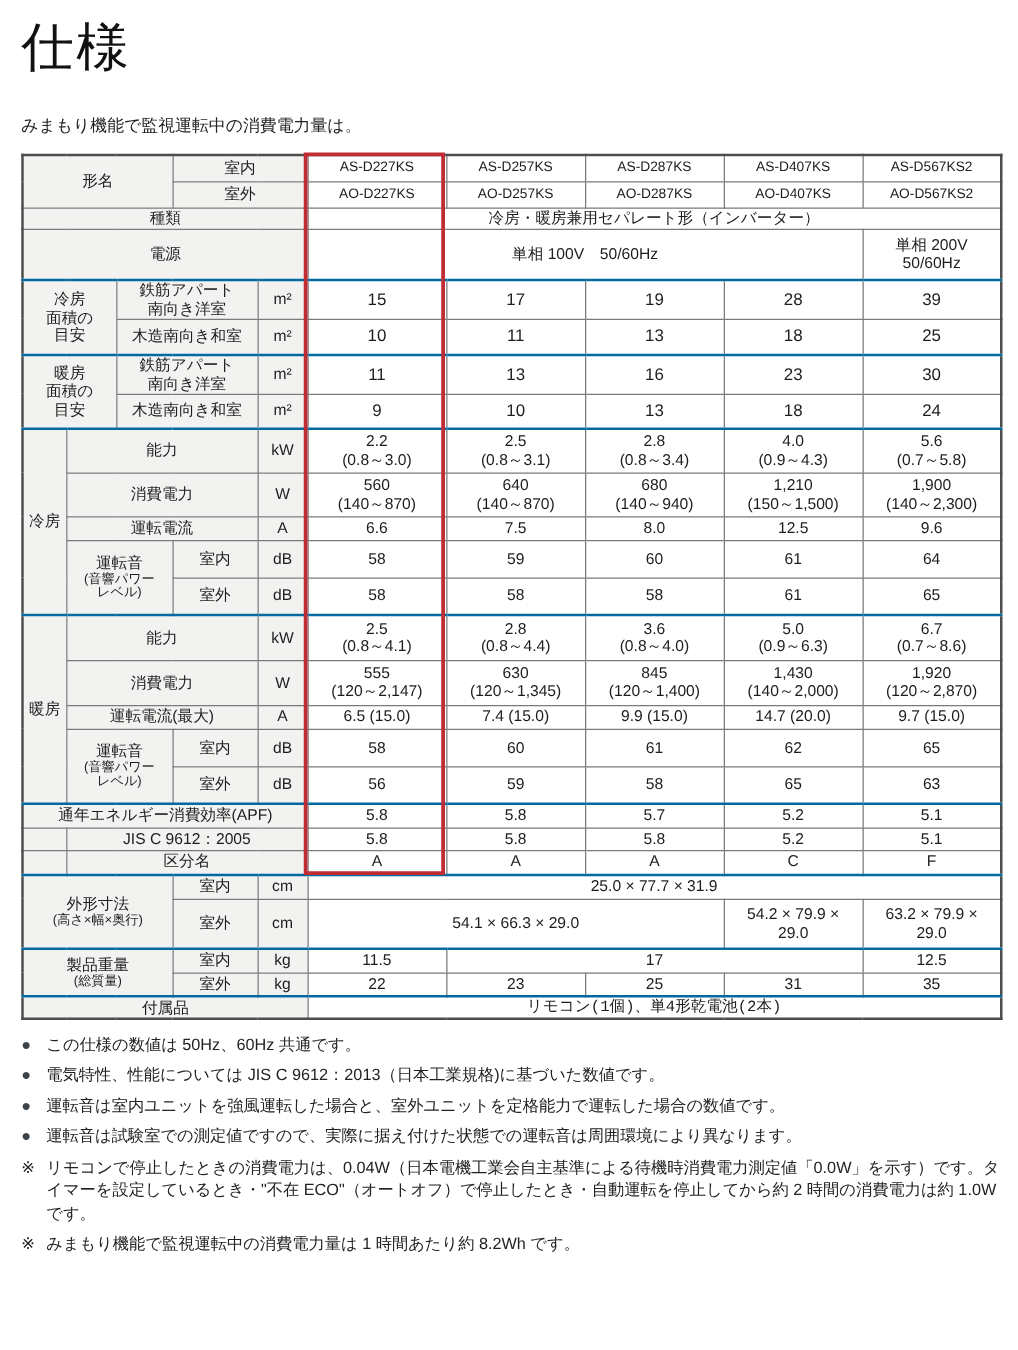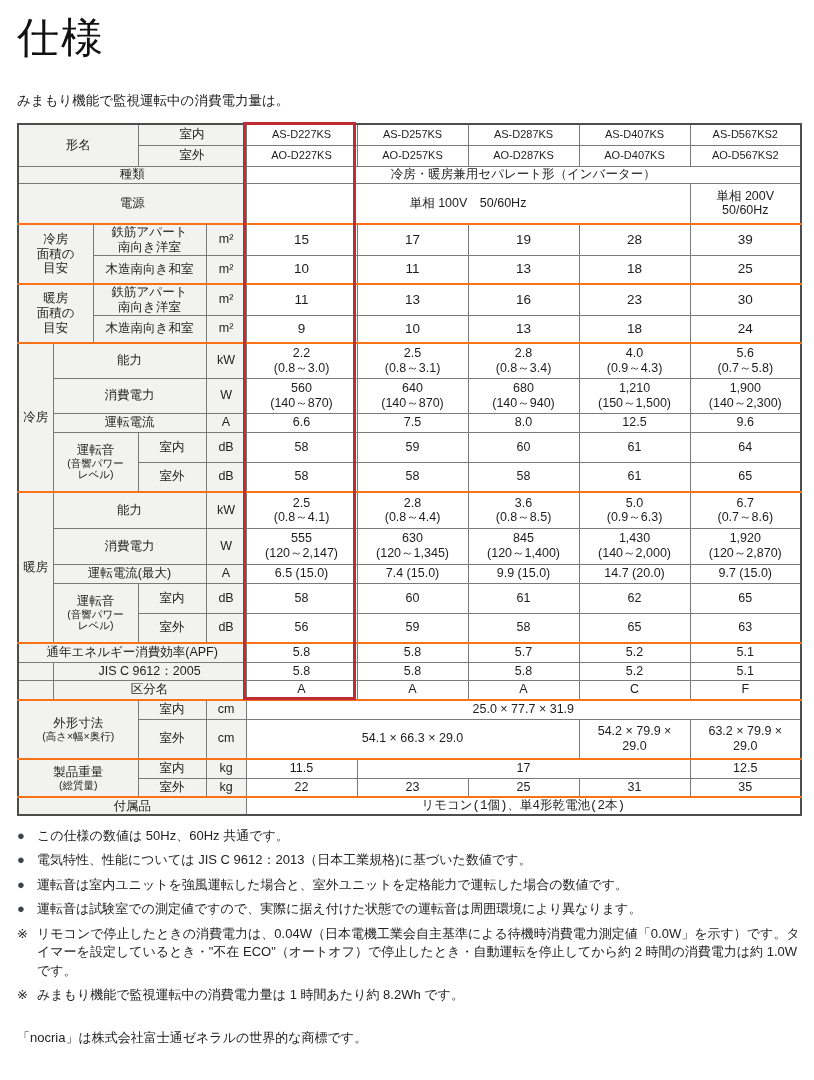--- a/index.html
+++ b/index.html
@@ -24,21 +24,21 @@
     border: 2px solid #4d4d4d;
   }
   .spec th, .spec td {
     border: 1px solid #7a7a7a;
     text-align: center; vertical-align: middle;
     padding: 0 2px; line-height: 1.18;
     overflow: hidden;
   }
   .spec th { background: #f2f2f0; font-weight: normal; }
   .spec td { background: #fff; }
-  tr.thick th, tr.thick td { border-top: 2px solid #f97316; }
+  tr.thick th, tr.thick td { border-top: 2px solid #0369a1; }
   .pl { white-space: pre-line; }
   .left { text-align: left; padding-left: 7px; font-family: Liberation Mono, monospace; }
   .sub { font-size: 10.5px; display: block; line-height: 1.1; }
   .main-lbl { display: block; line-height: 1.2; text-align: center; }
   .model { font-size: 11px; }
   .num { font-size: 13.5px; }
   .highlight-box {
     position: absolute; top: -1px; left: 226px;
     width: 113px; height: 578px;
     border: 3px solid #bf2c33;
@@ -214,21 +214,21 @@
 
 <tr style="height:36px" class="thick">
   <th rowspan="5">暖房</th>
   <th colspan="3">能力</th>
   <th>kW</th>
   <td class="pl">2.5
 (0.8～4.1)</td>
   <td class="pl">2.8
 (0.8～4.4)</td>
   <td class="pl">3.6
-(0.8～8.5)</td>
+(0.8～4.0)</td>
   <td class="pl">5.0
 (0.9～6.3)</td>
   <td class="pl">6.7
 (0.7～8.6)</td>
 </tr>
 <tr style="height:36px">
   <th colspan="3">消費電力</th>
   <th>W</th>
   <td class="pl">555
 (120～2,147)</td>
@@ -372,14 +372,13 @@
     <span class="note-marker ast">※</span>
     <span class="note-text">リモコンで停止したときの消費電力は、0.04W（日本電機工業会自主基準による待機時消費電力測定値「0.0W」を示す）です。タイマーを設定しているとき・"不在 ECO"（オートオフ）で停止したとき・自動運転を停止してから約 2 時間の消費電力は約 1.0W です。</span>
   </div>
   <div class="note-line">
     <span class="note-marker ast">※</span>
     <span class="note-text">みまもり機能で監視運転中の消費電力量は 1 時間あたり約 8.2Wh です。</span>
   </div>
 </div>
 
 <div class="trademarks">
-  <div class="tm-line">「nocria」は株式会社富士通ゼネラルの世界的な商標です。</div>
 </div>
 
 </body></html>

